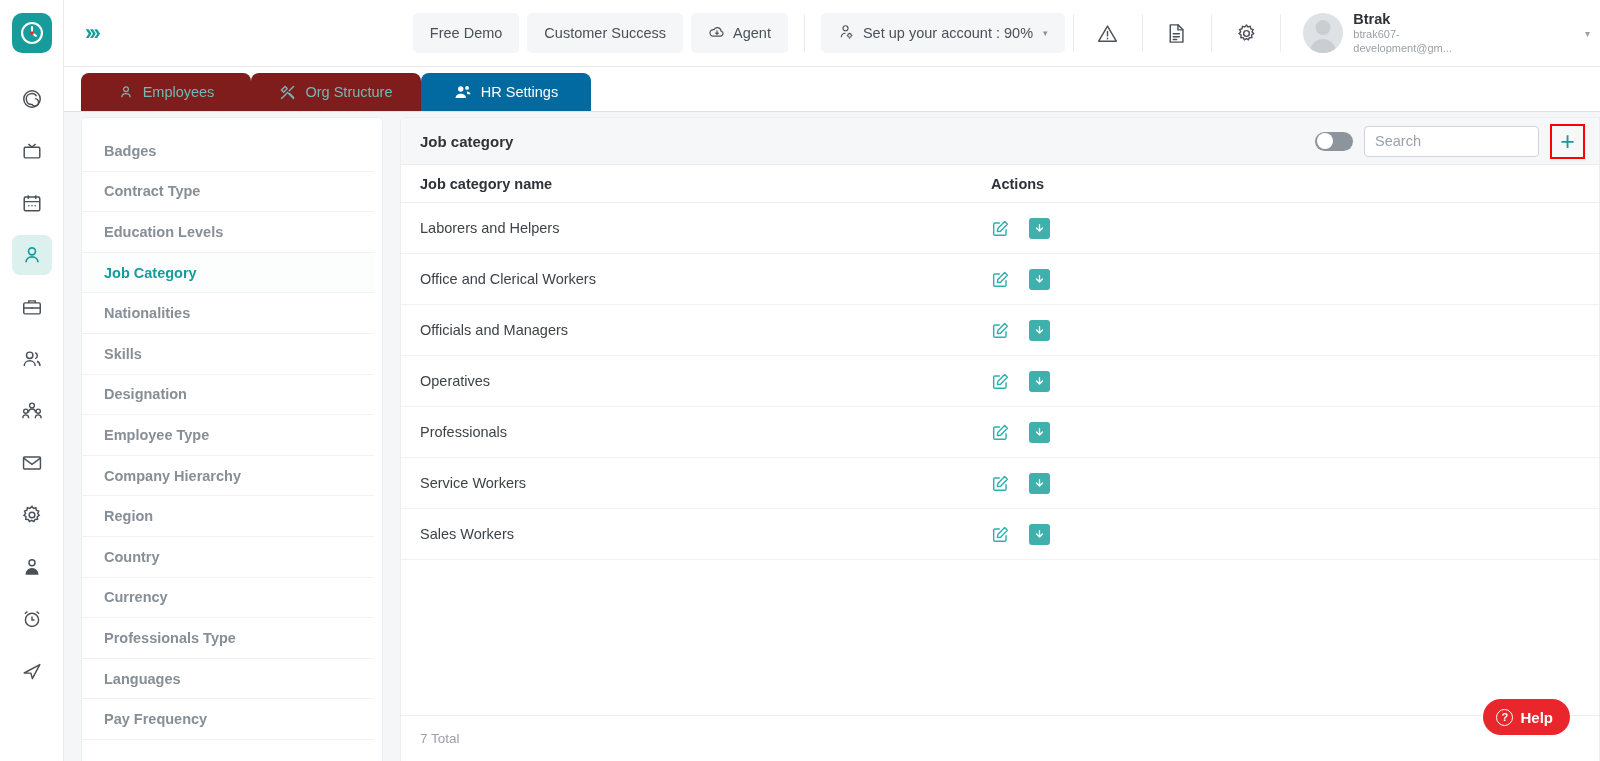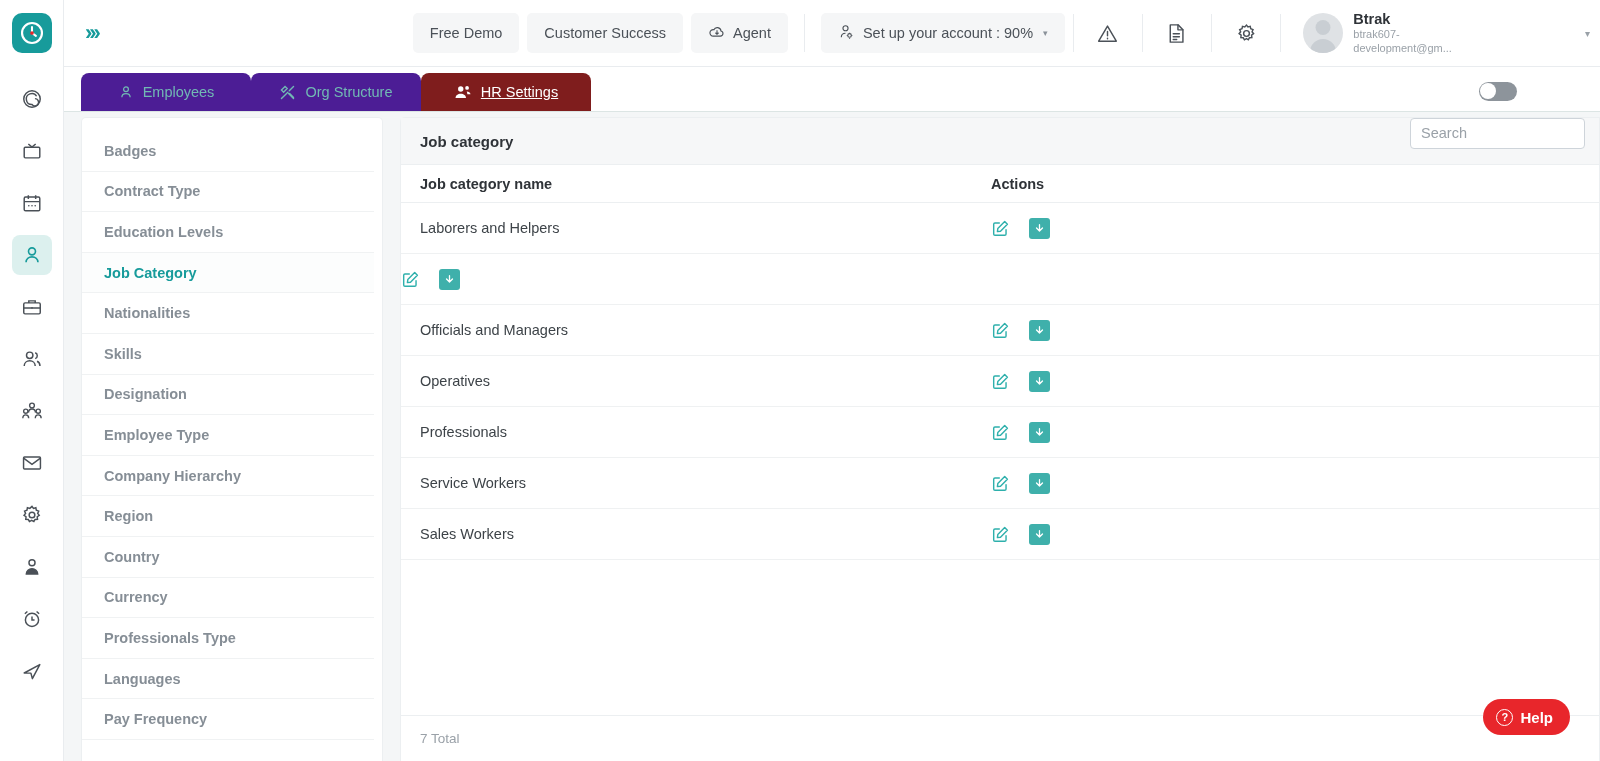--- a/index.html
+++ b/index.html
@@ -76,23 +76,23 @@
 
   
   .tabstrip {
     position:absolute; left:64px; top:67px; right:0; height:44px;
     background:#ffffff; display:flex; align-items:flex-end; padding-left:17px;
   }
   .tab {
     height:38px; min-width:170px; padding:0 22px;
     display:flex; align-items:center; justify-content:center; gap:9px;
     font-size:14.5px; color:#71b9b4; font-weight:500;
-    background:#4c1d95; border-radius:8px 8px 0 0;
-  }
-  .tab.active { background:#7f1d1d; color:#ffffff;text-decoration:underline; }
+    background:#7f1d1d; border-radius:8px 8px 0 0;
+  }
+  .tab.active { background:#0369a1; color:#ffffff; }
   .tab svg { display:block; }
 
   
   .body-area {
     position:absolute; left:64px; top:111px; right:0; bottom:0;
     background:#f4f6f7; border-top:1px solid #dce5e4;
   }
 
   
   .settings-panel {
@@ -112,21 +112,21 @@
   .content-card {
     position:absolute; left:336px; top:5px; right:0; bottom:0;
     background:#ffffff; border:1px solid #eceff1; border-bottom:none;
     border-radius:5px 0 0 0; display:flex; flex-direction:column;
   }
   .card-head {
     height:47px; background:#f6f7f8; border-bottom:1px solid #eceff1;
     display:flex; align-items:center; padding:0 14px 0 19px; flex:0 0 auto;
   }
   .card-title { font-size:15px; font-weight:700; color:#2f3338; }
-  .head-right { margin-left:auto; display:flex; align-items:center; gap:17px;flex-direction:column; }
+  .head-right { margin-left:auto; display:flex; align-items:center; gap:11px; }
   .toggle {
     width:38px; height:19px; border-radius:10px; background:#8d949b;
     position:relative; flex:0 0 auto;
   }
   .toggle-knob {
     position:absolute; left:1.5px; top:1.5px; width:16px; height:16px;
     border-radius:50%; background:#ffffff;
   }
   .search-box {
     width:175px; height:31px; border:1px solid #ced4da; border-radius:4px;
@@ -462,20 +462,21 @@
             </span>
             <span class="act-archive">
               <svg width="13" height="13" viewBox="0 0 24 24" fill="none" stroke="#ffffff" stroke-width="2.4" stroke-linecap="round" stroke-linejoin="round">
                 <path d="M12 5v11M6.5 11L12 16.5 17.5 11"></path>
               </svg>
             </span>
           </div>
         </div>
 
         <div class="row">
+          <div class="row-name">Office and Clerical Workers</div>
           <div class="row-actions">
             <span class="act-edit">
               <svg width="19" height="19" viewBox="0 0 24 24" fill="none" stroke="currentColor" stroke-width="1.8" stroke-linecap="round" stroke-linejoin="round">
                 <path d="M19 13.5V19a1.6 1.6 0 0 1-1.6 1.6H5a1.6 1.6 0 0 1-1.6-1.6V6.6A1.6 1.6 0 0 1 5 5h5.5"></path>
                 <path d="M17.3 3.3l3.4 3.4L12 15.4l-3.9.5.5-3.9z"></path>
               </svg>
             </span>
             <span class="act-archive">
               <svg width="13" height="13" viewBox="0 0 24 24" fill="none" stroke="#ffffff" stroke-width="2.4" stroke-linecap="round" stroke-linejoin="round">
                 <path d="M12 5v11M6.5 11L12 16.5 17.5 11"></path>

